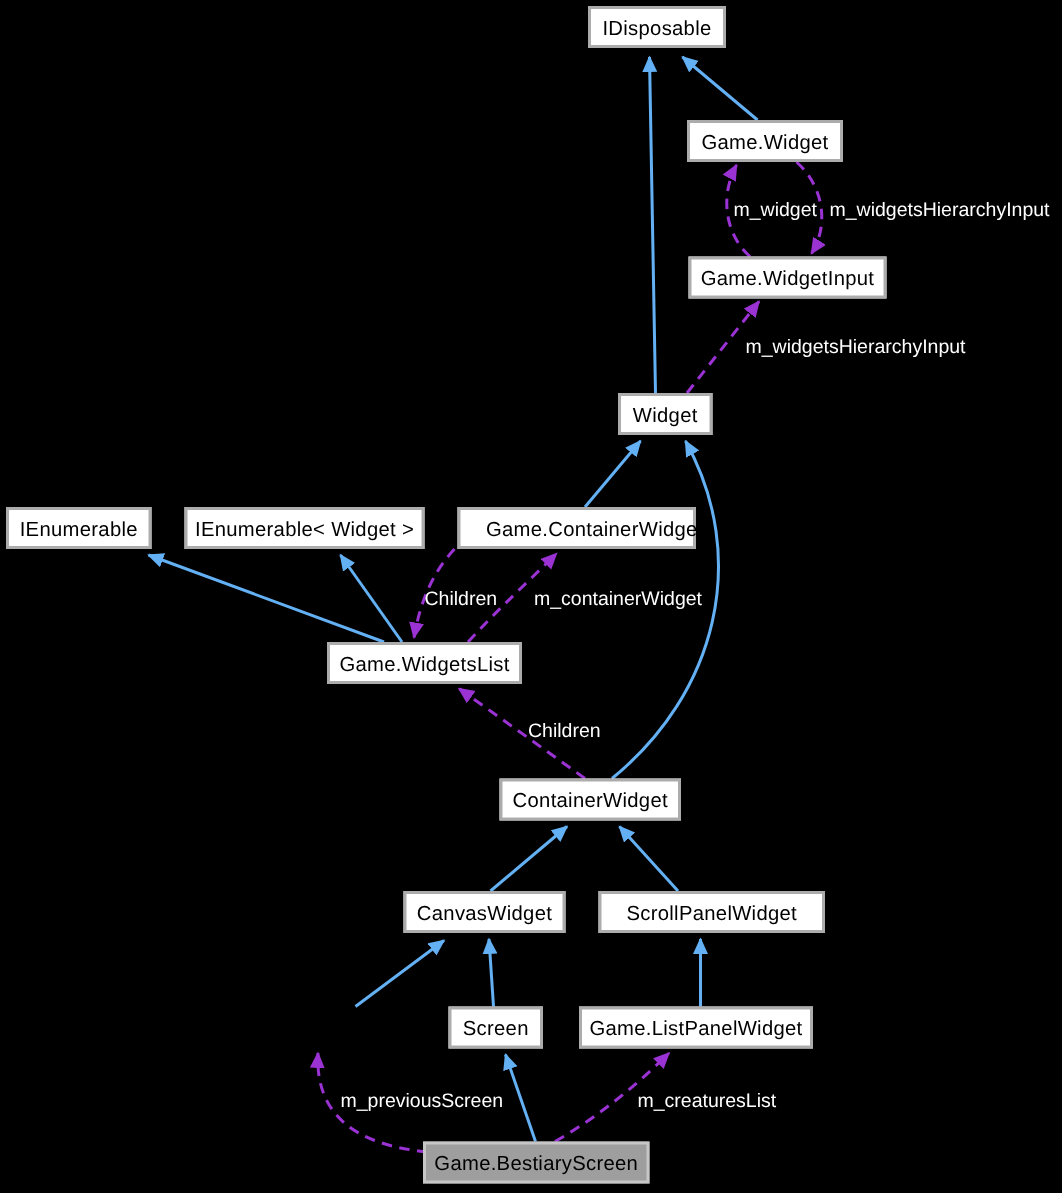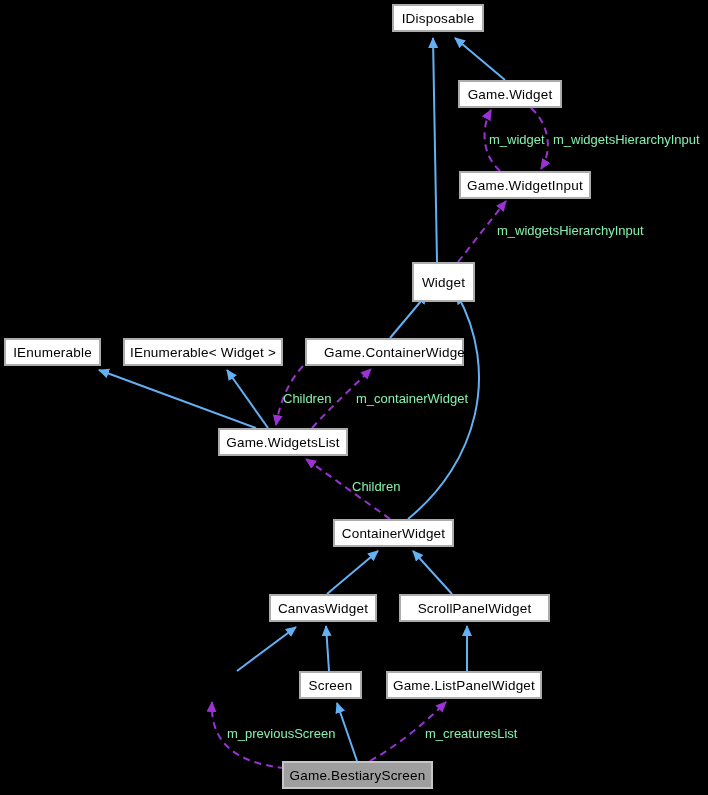--- a/index.html
+++ b/index.html
@@ -24,30 +24,30 @@
     letter-spacing: 0.2px;
     display: flex;
     align-items: center;
     justify-content: center;
     white-space: nowrap;
     cursor: pointer;
   }
   .node.hl { background: #9e9e9e; border-color: #c6c6c6; }
   .elabel {
     position: absolute;
-    color: #86efac;
+    color: #ffffff;
     font-size: 13px;
     line-height: 14px;
     white-space: nowrap;
   }
   
   .n0  { left: 392px; top: 4px;   width: 92px;  height: 28px; }
   .n1  { left: 458px; top: 80px;  width: 104px; height: 28px; }
   .n2  { left: 459px; top: 171px; width: 132px; height: 28px; }
-  .n3  { left: 412px; top: 262px; width: 63px;  height: 40px; }
+  .n3  { left: 412px; top: 262px; width: 63px;  height: 28px; }
   .n4  { left: 4px;   top: 338px; width: 97px;  height: 28px; }
   .n5  { left: 123px; top: 338px; width: 160px; height: 28px; }
   .n6  { left: 305px; top: 338px; width: 159px; height: 28px; padding-left: 24px; }
   .n7  { left: 218px; top: 428px; width: 130px; height: 28px; }
   .n8  { left: 333px; top: 519px; width: 121px; height: 28px; }
   .n9  { left: 269px; top: 594px; width: 108px; height: 28px; }
   .n10 { left: 399px; top: 594px; width: 151px; height: 28px; }
   .n11 { left: 173px; top: 671px; width: 105px; height: 28px; }
   .n12 { left: 299px; top: 671px; width: 63px;  height: 28px; }
   .n13 { left: 386px; top: 671px; width: 156px; height: 28px; }

